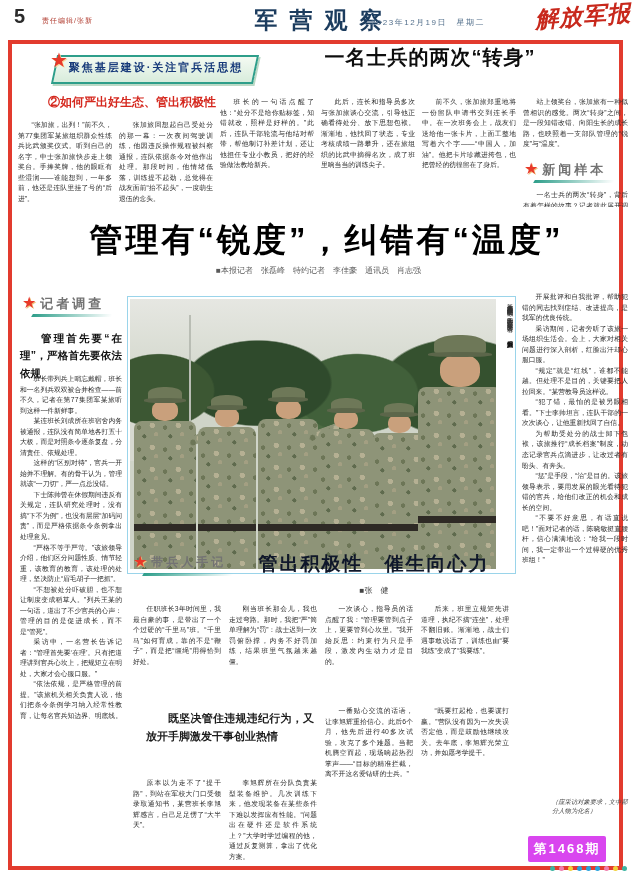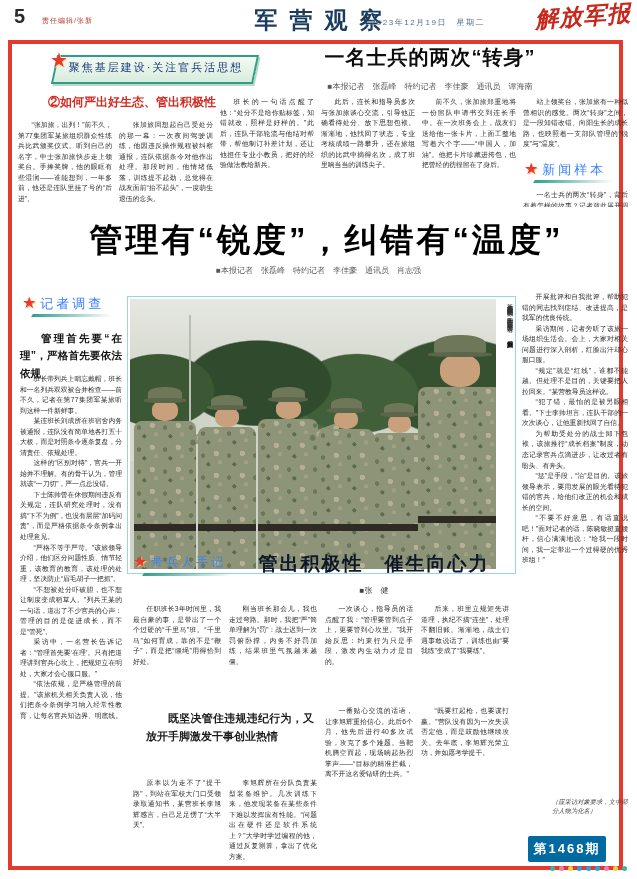--- a/index.html
+++ b/index.html
@@ -16,21 +16,21 @@
   .masthead{right:6px;top:1px;font-size:23px;font-weight:bold;font-style:italic;
             color:#c8281c;font-family:"DejaVu Serif",serif;transform:rotate(-4deg);letter-spacing:1px;}
 
   
   .red-frame{left:8px;top:40px;width:615px;height:830px;border:4px solid #e23b2e;box-sizing:border-box;}
 
   
   .badge{left:54px;top:55px;width:198px;height:25px;border:2px solid #2e9e8a;
          background:linear-gradient(180deg,#f4faf2,#d8ecdc);transform:skewX(-12deg);
          box-shadow:2px 2px 0 #bcd9c6;}
-  .badge-text{left:58px;top:60px;width:196px;text-align:center;font-size:11px;font-weight:normal;
+  .badge-text{left:58px;top:60px;width:196px;text-align:center;font-size:11px;font-weight:bold;
               color:#173a7a;letter-spacing:2px;}
   .badge-star{left:50px;top:48px;font-size:20px;color:#e8392a;text-shadow:1px 1px 0 #f7d9a0;}
   .badge-sub{left:48px;top:94px;width:215px;text-align:left;font-size:12px;font-weight:bold;color:#d5281e;}
 
   
   .headline1{left:268px;top:44px;width:324px;text-align:center;font-size:20px;font-weight:bold;
              color:#0d0d0d;letter-spacing:1px;}
   .byline1{left:268px;top:81px;width:324px;text-align:center;font-size:8px;color:#5a5a5a;}
   .headline2{left:48px;top:218px;width:557px;text-align:center;font-size:33px;font-weight:bold;
              color:#000;letter-spacing:3px;}
@@ -47,21 +47,21 @@
   .tc2{left:119px;top:120px;width:94px;height:87px;}
   .tc3{left:220px;top:97px;width:94px;height:110px;}
   .tc4{left:321px;top:97px;width:94px;height:110px;}
   .tc5{left:422px;top:97px;width:94px;height:110px;}
   .tc6a{left:523px;top:97px;width:105px;height:60px;}
   .tc6b{left:523px;top:190px;width:105px;height:17px;}
 
   
   .label{display:flex;align-items:flex-start;gap:4px;}
   .label .star{color:#e8392a;font-size:16px;line-height:1;text-shadow:1px 1px 0 #f0c27d;}
-  .label .txt{font-weight:normal;color:#3b82f6;font-size:13px;letter-spacing:3px;white-space:nowrap;}
+  .label .txt{font-weight:bold;color:#737373;font-size:13px;letter-spacing:3px;white-space:nowrap;}
   .swoosh{position:absolute;height:3px;background:linear-gradient(90deg,#2e9e8a,rgba(46,158,138,0));
           transform:skewX(-30deg);}
 
   .lbl-sample{left:524px;top:161px;}
   .sw-sample{left:534px;top:180px;width:80px;}
   .lbl-invest{left:22px;top:295px;}
   .sw-invest{left:32px;top:314px;width:80px;}
   .lbl-note{left:133px;top:554px;}
   .sw-note{left:143px;top:573px;width:90px;}
 
@@ -121,21 +121,21 @@
   .inset-left{left:146px;top:710px;width:168px;height:60px;font-size:11px;font-weight:bold;
               color:#1c1c1c;line-height:1.6;text-indent:2em;text-align:justify;}
   .bc1{left:133px;top:778px;width:88px;height:84px;}
   .bc2{left:229px;top:778px;width:88px;height:84px;}
   .bc3{left:325px;top:706px;width:88px;height:156px;}
   .bc4{left:421px;top:706px;width:88px;height:86px;}
   .inset-right{left:440px;top:798px;width:124px;height:58px;font-size:10.5px;font-weight:bold;
                color:#1c1c1c;line-height:1.6;text-indent:2em;text-align:justify;}
   .end-note{left:552px;top:798px;width:76px;height:34px;}
 
-  .issue-box{left:528px;top:836px;width:78px;height:26px;background:#0369a1;color:#fff;
+  .issue-box{left:528px;top:836px;width:78px;height:26px;background:#d946ef;color:#fff;
              display:flex;align-items:center;justify-content:center;font-size:13px;font-weight:bold;
              letter-spacing:2px;border-radius:2px;}
   .dots{left:550px;top:866px;width:78px;display:flex;gap:4px;align-items:center;}
   .dots span{width:5px;height:5px;border-radius:50%;display:inline-block;}
 </style>
 </head>
 <body>
 
 <div class="page">
 
@@ -146,21 +146,20 @@
   <div class="abs masthead">解放军报</div>
 
   <div class="abs red-frame"></div>
 
   <div class="abs badge"></div>
   <div class="abs badge-star">★</div>
   <div class="abs badge-text">聚焦基层建设·关注官兵活思想</div>
   <div class="abs badge-sub">②如何严出好生态、管出积极性</div>
 
   <div class="abs headline1">一名士兵的两次“转身”</div>
-  <div class="abs byline1">■本报记者　张磊峰　特约记者　李佳豪　通讯员　谭海南</div>
 
   <div class="abs col tc1">“张加旅，出列！”前不久，第77集团军某旅组织群众性练兵比武颁奖仪式。听到自己的名字，中士张加旅快步走上领奖台。手捧奖牌，他的眼眶有些湿润——谁能想到，一年多前，他还是连队里挂了号的“后进”。</div>
   <div class="abs col tc2">张加旅回想起自己受处分的那一幕：一次夜间驾驶训练，他因违反操作规程被纠察通报，连队依据条令对他作出处理。那段时间，他情绪低落，训练提不起劲，总觉得在战友面前“抬不起头”，一度萌生退伍的念头。</div>
   <div class="abs col tc3">班长的一句话点醒了他：“处分不是给你贴标签，知错就改，照样是好样的。”此后，连队干部轮流与他结对帮带，帮他制订补差计划，还让他担任专业小教员，把好的经验做法教给新兵。</div>
   <div class="abs col tc4">此后，连长和指导员多次与张加旅谈心交流，引导他正确看待处分、放下思想包袱。渐渐地，他找回了状态，专业考核成绩一路攀升，还在旅组织的比武中摘得名次，成了班里响当当的训练尖子。</div>
   <div class="abs col tc5">前不久，张加旅郑重地将一份留队申请书交到连长手中。在一次班务会上，战友们送给他一张卡片，上面工整地写着六个字——“中国人，加油”。他把卡片珍藏进挎包，也把曾经的彷徨留在了身后。</div>
   <div class="abs col tc6a">站上领奖台，张加旅有一种似曾相识的感觉。两次“转身”之间，是一段知错改错、向阳生长的成长路，也映照着一支部队管理的“锐度”与“温度”。</div>
 
   <div class="abs label lbl-sample">
     <span class="star">★</span>

